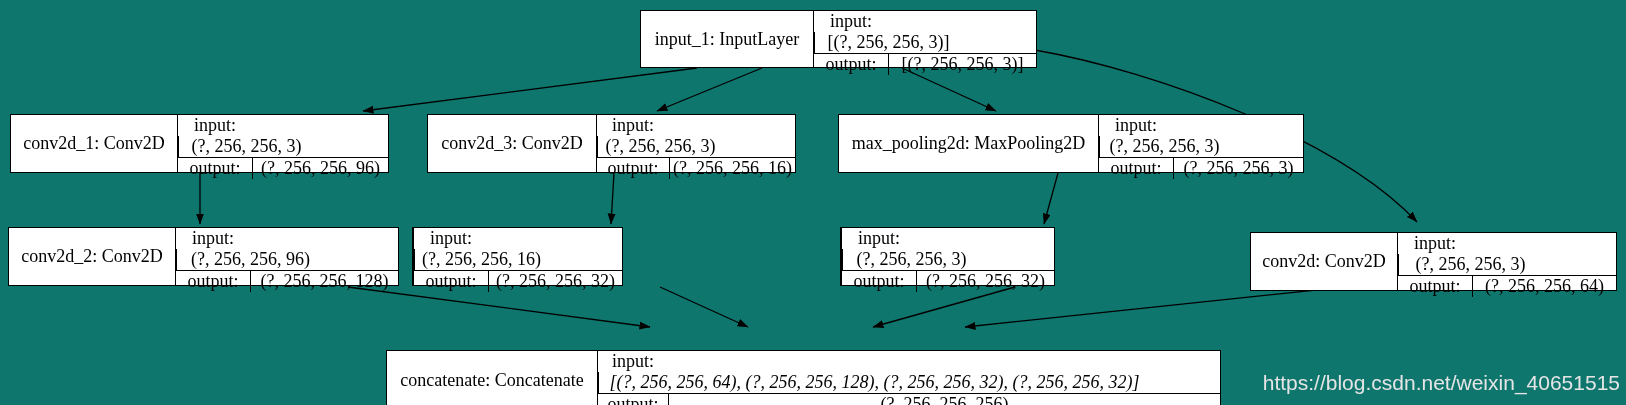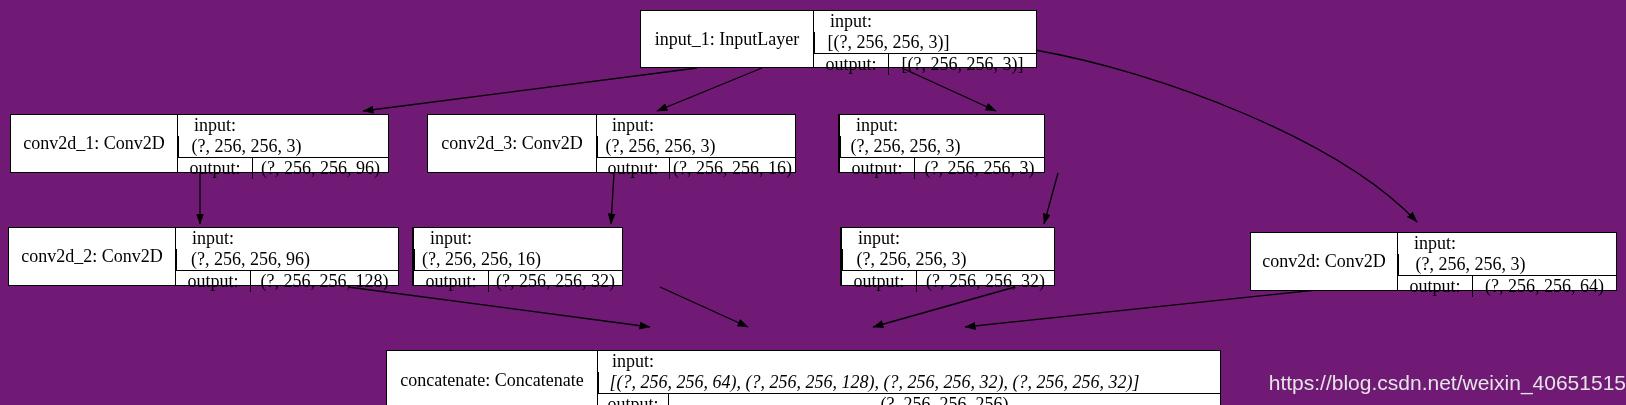--- a/index.html
+++ b/index.html
@@ -1,19 +1,19 @@
 <!DOCTYPE html>
 <html><head>
 <meta charset="utf-8">
 <style>
   html,body{margin:0;padding:0;background:#ffffff;}
   .canvas{
     position:relative;
     width:1626px;height:405px;
-    background:#701a75;
+    background:#0f766e;
     font-family:"Liberation Serif","DejaVu Serif",serif;
     overflow:hidden;
   }
   .edges{position:absolute;left:0;top:0;width:1626px;height:405px;pointer-events:none;}
   .node{
     position:absolute;
     display:flex;
     align-items:stretch;
     border:1px solid #000;
     background:#fff;
@@ -37,21 +37,21 @@
     box-sizing:border-box;
   }
   .io-value{
     display:flex;align-items:center;justify-content:center;
     border-left:1px solid #000;
     box-sizing:border-box;
     padding:0 4px;
   }
   .watermark{
     position:absolute;
-    right:0;bottom:10px;
+    right:6px;bottom:10px;
     font-family:"Liberation Sans","DejaVu Sans",sans-serif;
     font-size:21px;
   }
 </style>
 </head>
 <body>
 
 <div class="canvas">
 
   <svg class="edges" width="1626" height="405" viewBox="0 0 1626 405" xmlns="http://www.w3.org/2000/svg">
@@ -111,20 +111,21 @@
         <div class="io-value" style="width:126px;">(?, 256, 256, 3)</div>
       </div>
       <div class="io-row">
         <div class="io-label" style="width:72px;">output:</div>
         <div class="io-value" style="width:126px;">(?, 256, 256, 16)</div>
       </div>
     </div>
   </div>
 
   <div class="node" style="left:838px;top:114px;height:59px;">
+    <div class="name-cell" style="width:259px;">max_pooling2d: MaxPooling2D</div>
     <div class="io-grid">
       <div class="io-row first">
         <div class="io-label" style="width:74px;">input:</div>
         <div class="io-value" style="width:130px;">(?, 256, 256, 3)</div>
       </div>
       <div class="io-row">
         <div class="io-label" style="width:74px;">output:</div>
         <div class="io-value" style="width:130px;">(?, 256, 256, 3)</div>
       </div>
     </div>

